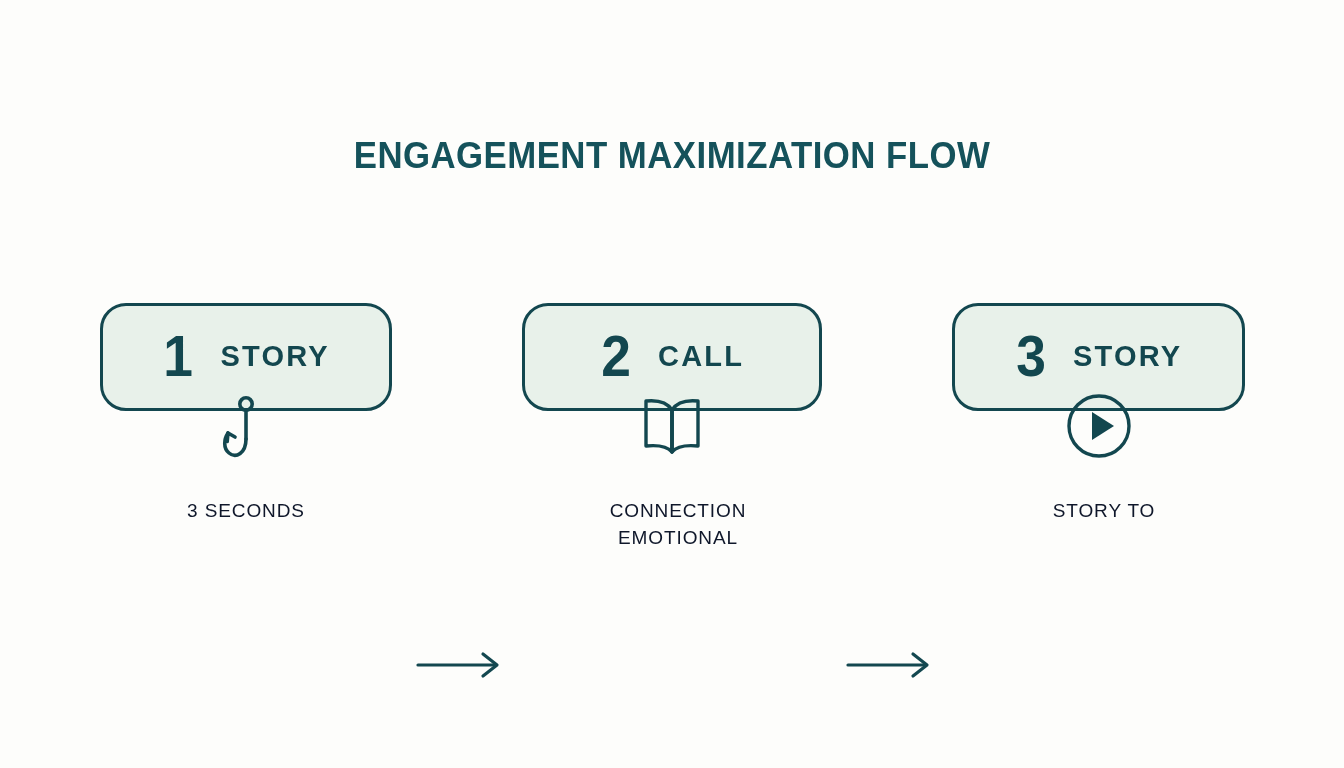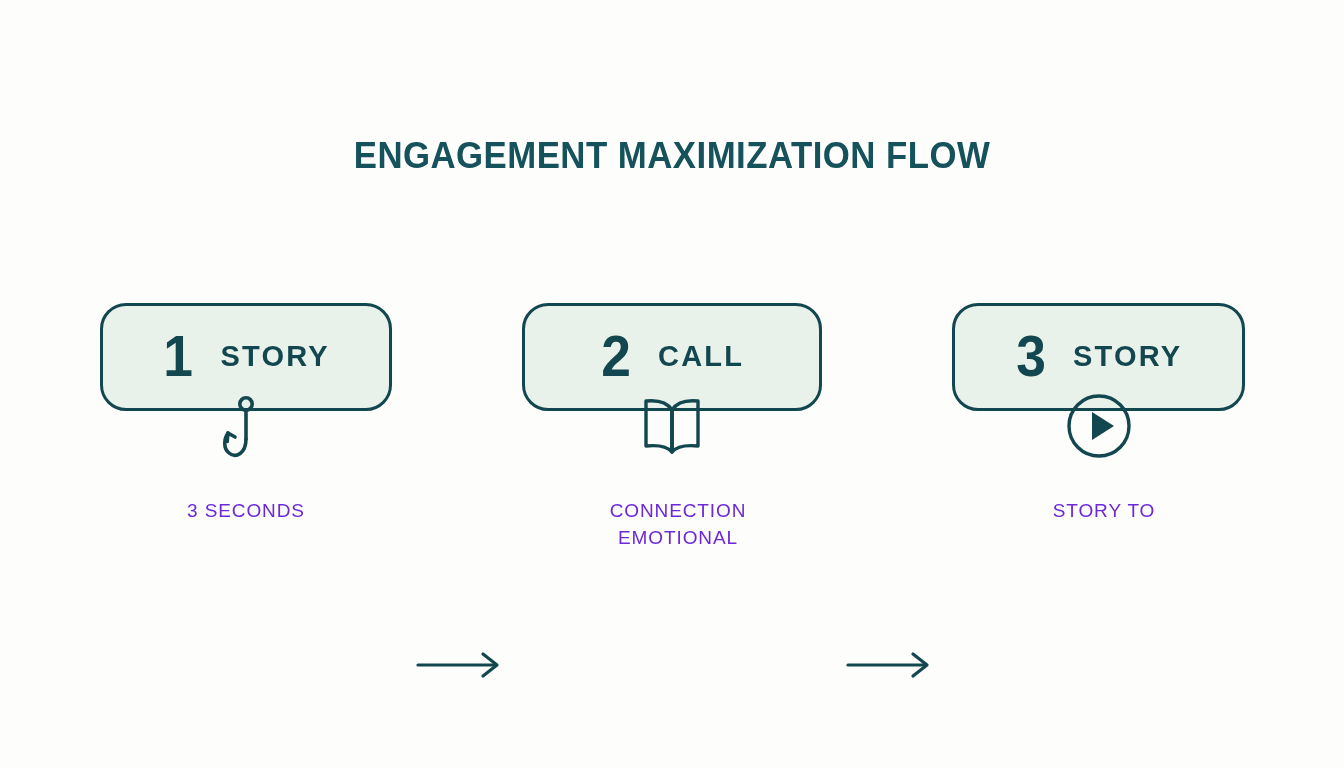--- a/index.html
+++ b/index.html
@@ -115,21 +115,21 @@
   .arrow-1 { left: 415px; }
   .arrow-2 { left: 845px; }
 
   
   .caption {
     position: absolute;
     top: 497px;
     text-align: center;
     font-size: 19px;
     letter-spacing: 0.9px;
-    color: #6d28d9;
+    color: #0f172a;
     line-height: 27px;
     font-family: "Liberation Sans", sans-serif;
   }
   .caption-1 { left: 103px;  width: 286px; }
   .caption-2 { left: 528px;  width: 300px; }
   .caption-3 { left: 958px;  width: 292px; }
   .caption div { display: block; }
 </style>
 </head>
 <body>

